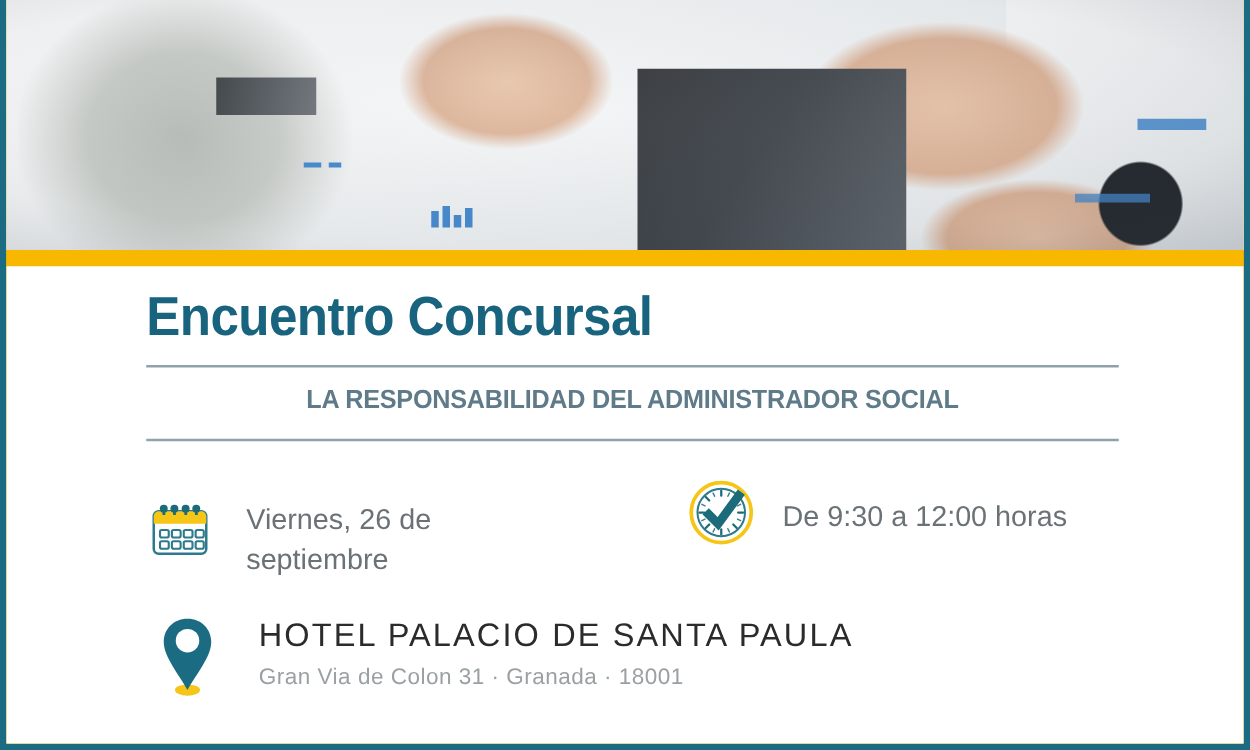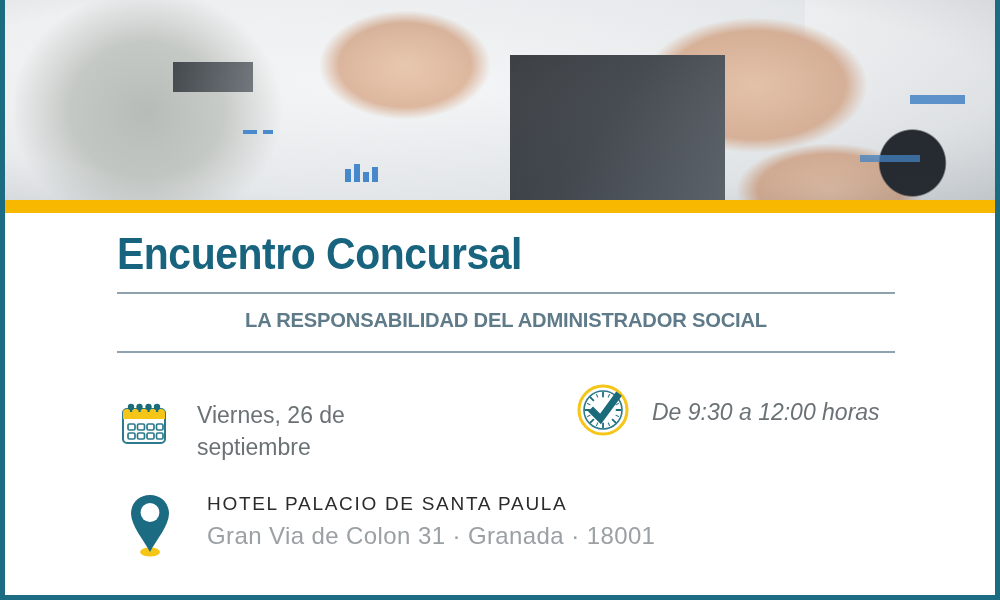--- a/index.html
+++ b/index.html
@@ -139,25 +139,24 @@
   
   .info-date {
     position: absolute;
     left: 112px;
     top: 184px;
     display: flex;
     align-items: flex-start;
   }
   .info-time {
     position: absolute;
-    left: 571px;
+    left: 545px;
     top: 170px;
     display: flex;
     align-items: center;
-    font-style: italic;
   }
   .info-place {
     position: absolute;
     left: 120px;
     top: 278px;
     display: flex;
     align-items: flex-start;
   }
 
   .info-text {
@@ -170,27 +169,27 @@
     width: 230px;
     margin-top: 2px;
   }
   .time-text {
     margin-left: 22px;
     white-space: nowrap;
   }
 
   .place-text-wrap { margin-left: 32px; margin-top: 2px; }
   .place-name {
-    font-size: 19px;
+    font-size: 26px;
     color: #2b2b2b;
     letter-spacing: 1.7px;
     white-space: nowrap;
   }
   .place-addr {
-    font-size: 24px;
+    font-size: 18px;
     color: #9aa0a3;
     letter-spacing: 0.4px;
     margin-top: 7px;
     white-space: nowrap;
   }
 
   .icon-box { flex: none; }
 </style>
 </head>
 <body>

